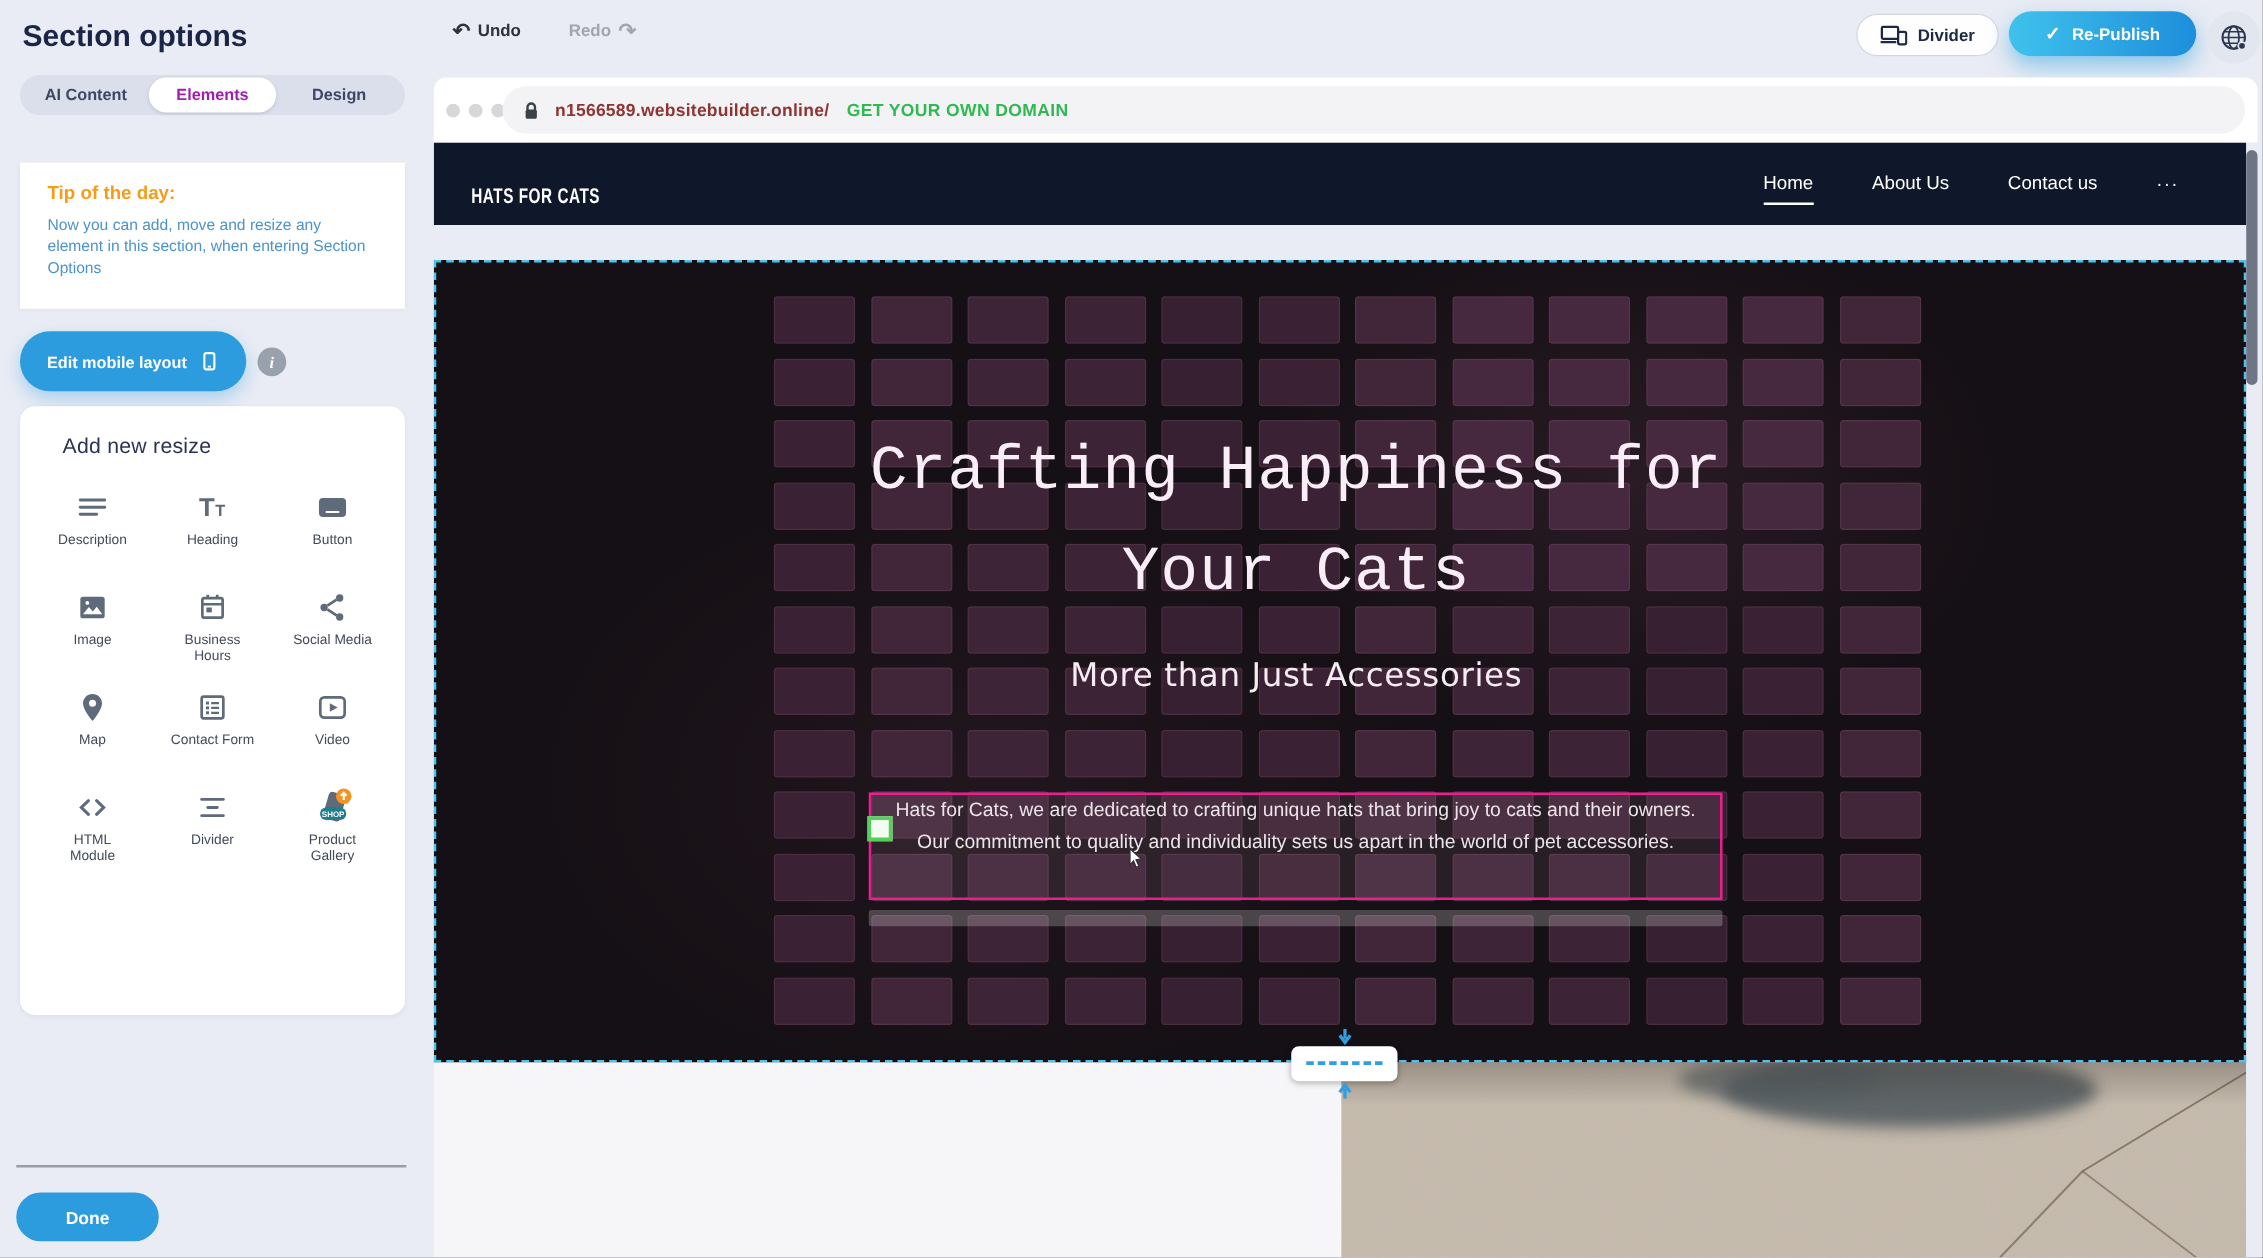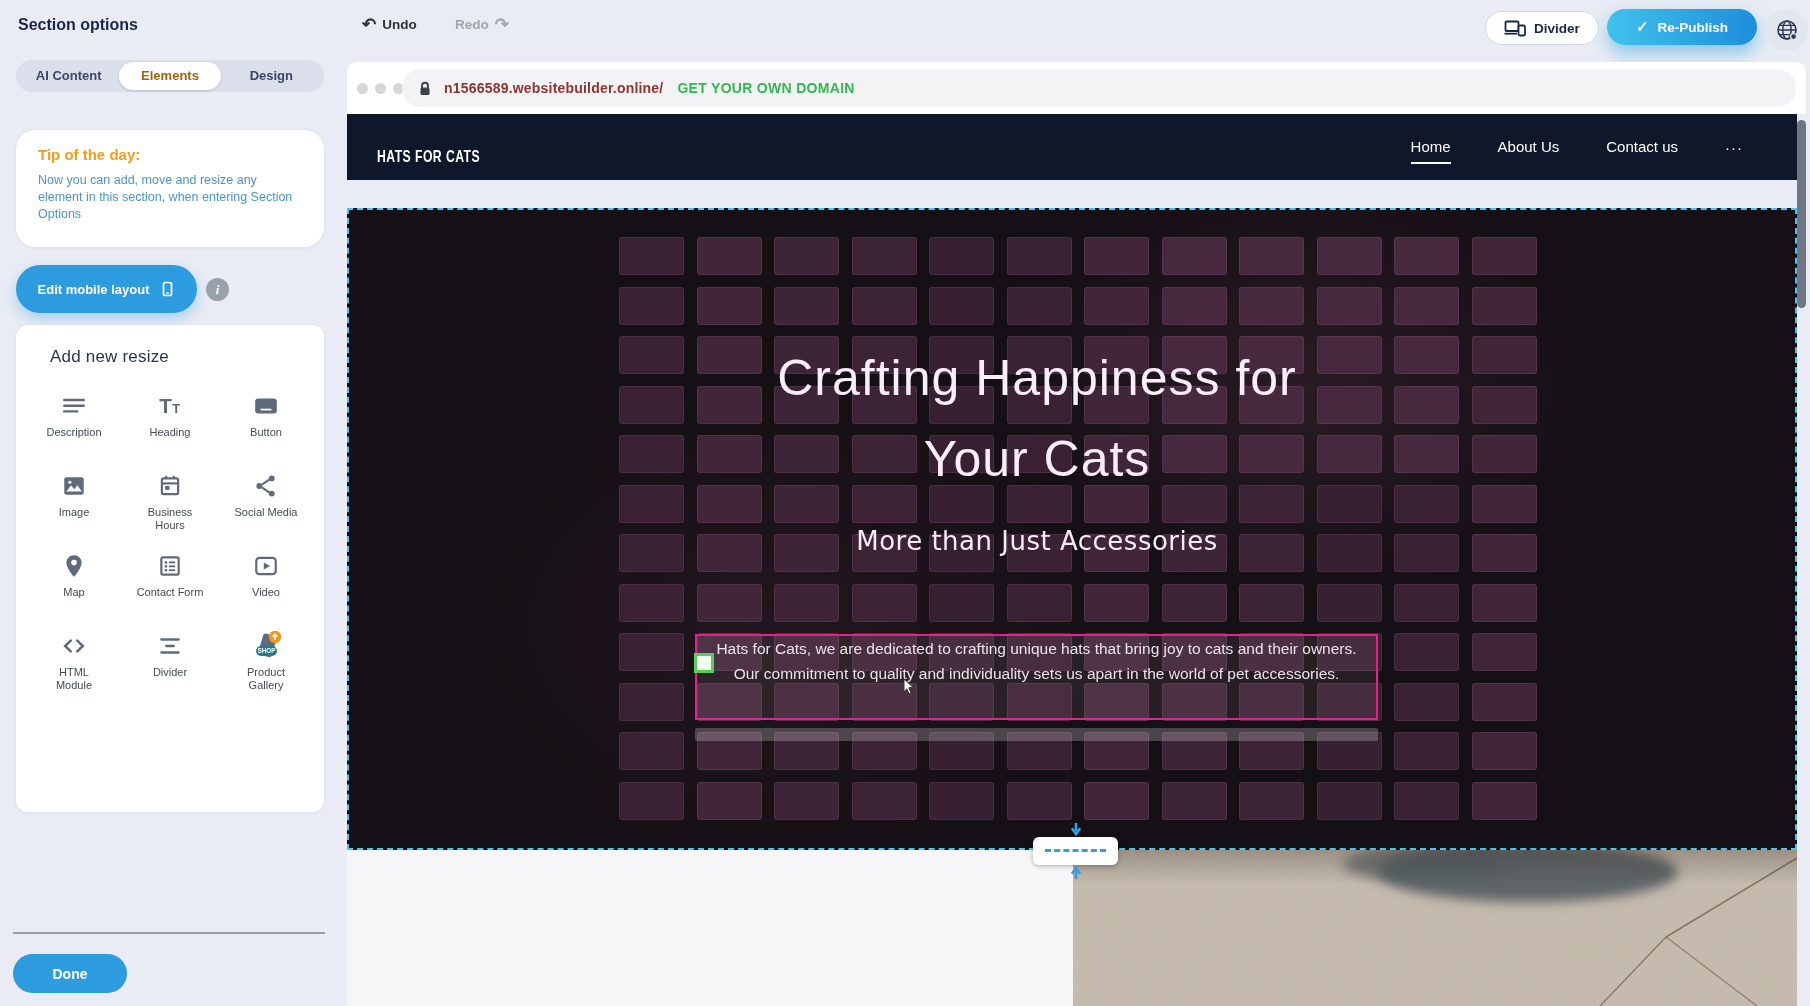--- a/index.html
+++ b/index.html
@@ -1,26 +1,26 @@
 <!DOCTYPE html>
 <html><head>
 <meta charset="utf-8">
 <style>
   html,body{margin:0;padding:0;background:#e9ecf4;}
   .app{position:relative;width:1810px;height:1006px;background:#e9ecf4;overflow:hidden;
        font-family:"Liberation Sans",sans-serif;-webkit-font-smoothing:antialiased;}
 
   
-  .panel-title{position:absolute;left:18px;top:16px;font-size:16px;font-weight:bold;color:#1b2547;}
+  .panel-title{position:absolute;left:18px;top:16px;font-size:24px;font-weight:bold;color:#1b2547;}
   .tabs{position:absolute;left:16px;top:60px;width:308px;height:32px;background:#dbdfeb;border-radius:16px;
         display:flex;align-items:center;padding:2px;box-sizing:border-box;}
   .tab{flex:1;text-align:center;font-size:13px;font-weight:bold;color:#3c4763;height:28px;line-height:28px;
        border-radius:14px;cursor:pointer;}
-  .tab.active{background:#fff;color:#a16207;box-shadow:0 1px 3px rgba(20,30,60,.15);}
-  .tip-card{position:absolute;left:16px;top:130px;width:308px;height:117px;background:#fff;border-radius:20px;
+  .tab.active{background:#fff;color:#a21caf;box-shadow:0 1px 3px rgba(20,30,60,.15);}
+  .tip-card{position:absolute;left:16px;top:130px;width:308px;height:117px;background:#fff;border-radius:0;
         box-shadow:0 1px 4px rgba(25,35,70,.06);}
   .tip-heading{position:absolute;left:22px;top:16px;font-size:15px;font-weight:bold;color:#f59c19;}
   .tip-body{position:absolute;left:22px;top:42px;width:262px;font-size:12.5px;line-height:17px;color:#4b94ca;}
   .edit-mobile{position:absolute;left:16px;top:265px;width:181px;height:48px;border-radius:24px;background:#2d9cdf;
         color:#fff;font-size:13px;font-weight:bold;display:flex;align-items:center;justify-content:center;gap:10px;
         box-shadow:0 6px 14px rgba(45,156,223,.35);cursor:pointer;}
   .info-badge{position:absolute;left:206px;top:278px;width:23px;height:23px;border-radius:50%;background:#99a1ad;
         color:#fff;font-size:13px;font-weight:bold;font-style:italic;text-align:center;line-height:23px;
         font-family:"Liberation Serif",serif;cursor:pointer;}
   .add-card{position:absolute;left:16px;top:325px;width:308px;height:487px;background:#fff;border-radius:12px;
@@ -70,21 +70,21 @@
   .nav-item.active{border-bottom:2px solid #fff;}
   .nav-more{font-size:15px;letter-spacing:1px;cursor:pointer;padding-top:1px;}
 
   .hero{position:absolute;left:0;top:94px;width:1450px;height:642px;
         background:radial-gradient(ellipse 420px 300px at 66% 28%, rgba(125,70,100,.20), transparent 70%),
                    radial-gradient(ellipse 500px 350px at 30% 65%, rgba(70,40,55,.25), transparent 70%),
                    #151015;}
   .hcell{position:absolute;width:65px;height:38px;border-radius:3px;border:1px solid rgba(235,170,210,.10);
         box-sizing:border-box;}
   .hero-select{position:absolute;inset:0;border:2px dashed #4cc3ec;box-sizing:border-box;pointer-events:none;}
-  .h1line{position:absolute;left:0;width:1380px;text-align:center;font-family:Liberation Sans, sans-serif;
+  .h1line{position:absolute;left:0;width:1380px;text-align:center;font-family:Liberation Mono, monospace;
         font-size:50px;font-weight:500;color:#f9eef7;letter-spacing:1px;cursor:pointer;}
   .h2line{position:absolute;left:0;width:1380px;text-align:center;font-family:"DejaVu Sans",sans-serif;
         font-size:26px;color:#f6ecf4;letter-spacing:.5px;cursor:pointer;}
   .hero-textbox{position:absolute;left:348px;top:426px;width:683px;height:86px;border:2px solid #eb1e8e;
         background:rgba(205,165,190,.10);box-sizing:border-box;text-align:center;cursor:pointer;}
   .tb-line{font-size:15.5px;line-height:25px;color:#ece4ea;white-space:nowrap;}
   .tb-line:first-of-type{margin-top:16px;}
   .tb-handle{position:absolute;left:-3px;top:17px;width:20px;height:20px;background:#f2fdf0;
         border:3px solid #57cd5b;box-sizing:border-box;cursor:grab;}
   .gray-strip{position:absolute;left:348px;top:520px;width:683px;height:13px;background:rgba(255,255,255,.22);

